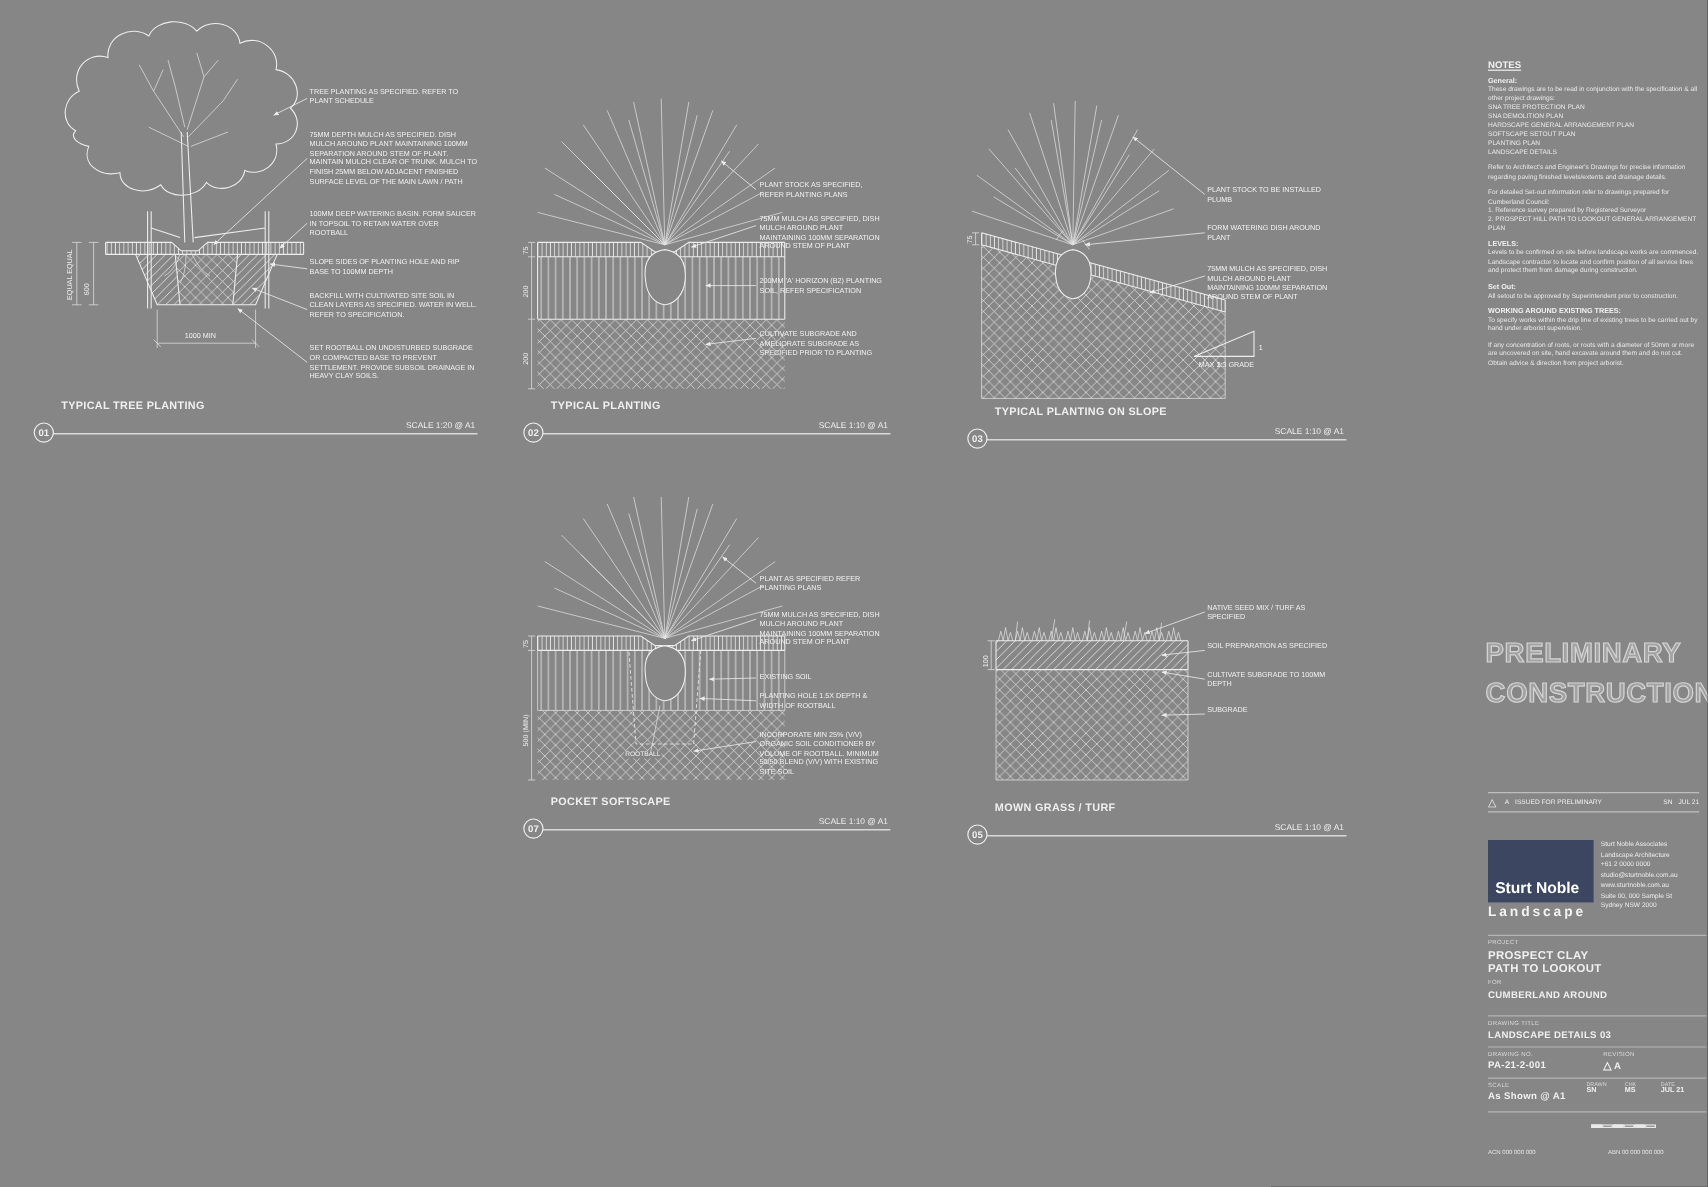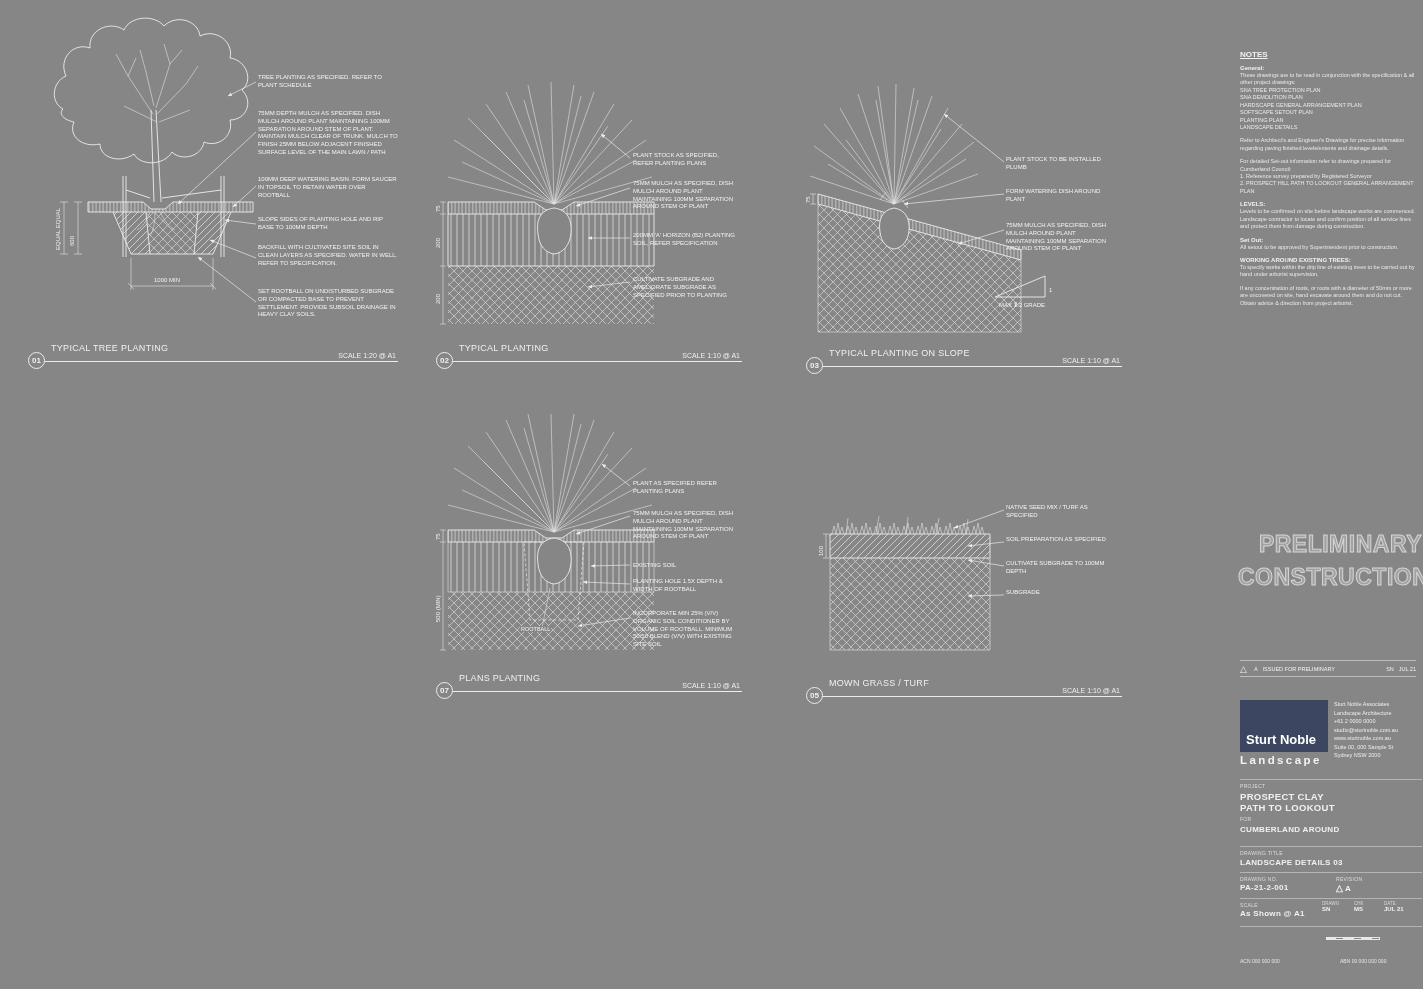--- a/index.html
+++ b/index.html
@@ -18,28 +18,28 @@
   .ldr{stroke:#e8e8e8;stroke-width:.7;fill:none;marker-end:url(#arw);}
   .dash{stroke:#ededed;stroke-width:.7;fill:none;stroke-dasharray:3 2;}
   
   .co{position:absolute;font-size:6px;line-height:1.3;color:#f2f2f2;text-transform:uppercase;}
   .lbl{position:absolute;font-size:5.5px;color:#f2f2f2;background:#868686;padding:0 1px;}
   
   .tbar{position:absolute;height:20px;}
   .tline{position:absolute;left:2px;right:0;bottom:4px;border-bottom:1.2px solid #ededed;}
   .tnum{position:absolute;left:0;bottom:-3px;width:15px;height:15px;border:1.4px solid #ededed;border-radius:50%;
         font-size:8px;font-weight:700;text-align:center;line-height:15px;background:#868686;}
-  .tttl{position:absolute;left:23px;bottom:13px;font-size:9px;font-weight:400;letter-spacing:.3px;}
+  .tttl{position:absolute;left:23px;bottom:23px;font-size:9px;font-weight:700;letter-spacing:.3px;}
   .tscl{position:absolute;right:2px;bottom:7px;font-size:7px;}
   
   .nt{font-size:8px;font-weight:700;text-decoration:underline;margin-bottom:3px;margin-top:48px;}
   .nh{font-size:6px;font-weight:700;margin-top:6px;}
   .nb{font-size:5.5px;line-height:1.35;white-space:pre-line;color:#e9e9e9;margin-top:1px;}
   
-  .stamp div{font-size:23px;font-weight:700;text-align:right;line-height:33px;letter-spacing:.5px;
+  .stamp div{font-size:23px;font-weight:700;text-align:left;line-height:33px;letter-spacing:.5px;
              color:#a2a2a2;-webkit-text-stroke:1px #d4d4d4;text-transform:uppercase;}
   
   .revstrip{display:flex;align-items:center;gap:5px;font-size:5.5px;height:15px;
             border-top:1px solid rgba(237,237,237,.55);border-bottom:1px solid rgba(237,237,237,.55);}
   .revstrip .grow{flex:1;}
   
   .logo-rect{width:88px;height:52px;background:#3d4660;color:#ffffff;font-weight:700;font-size:13px;
              display:flex;align-items:flex-end;padding:5px 6px;box-sizing:border-box;}
   .logo-sub{margin-top:2px;font-weight:700;font-size:11.5px;letter-spacing:2.4px;color:#f2f2f2;}
   .contact div{font-size:5.5px;line-height:1.55;color:#ededed;}
@@ -202,21 +202,21 @@
     <div class="lbl" style="left:84px;top:212px">ROOTBALL</div>
     <div class="co" style="left:197px;top:66px;width:106px">PLANT AS SPECIFIED REFER PLANTING PLANS</div>
     <div class="co" style="left:197px;top:96px;width:106px">75mm MULCH AS SPECIFIED, DISH MULCH AROUND PLANT MAINTAINING 100mm SEPARATION AROUND STEM OF PLANT</div>
     <div class="co" style="left:197px;top:148px;width:106px">EXISTING SOIL</div>
     <div class="co" style="left:197px;top:164px;width:106px">PLANTING HOLE 1.5x DEPTH &amp; WIDTH OF ROOTBALL</div>
     <div class="co" style="left:197px;top:196px;width:106px">INCORPORATE MIN 25% (V/V) ORGANIC SOIL CONDITIONER BY VOLUME OF ROOTBALL. MINIMUM 50/50 BLEND (V/V) WITH EXISTING SITE SOIL</div>
   </div>
   <div class="tbar" style="left:436px;top:676px;width:306px">
     <div class="tline"></div>
     <div class="tnum">07</div>
-    <div class="tttl">PLANS PLANTING</div>
+    <div class="tttl">POCKET SOFTSCAPE</div>
     <div class="tscl">SCALE 1:10 @ A1</div>
   </div>
 
   <div class="abs" style="left:806px;top:476px;width:316px;height:224px">
     <svg width="316" height="224">
       <path class="ln-t" d="M26,58 l2,-8 l2,8 l2,-11 l2,11 l2,-7 l2,7 m2,0 l2,-8 l2,8 l2,-11 l2,11 l2,-7 l2,7 m2,0 l2,-8 l2,8 l2,-11 l2,11 l2,-7 l2,7 m2,0 l2,-8 l2,8 l2,-11 l2,11 l2,-7 l2,7 m2,0 l2,-8 l2,8 l2,-11 l2,11 l2,-7 l2,7 m2,0 l2,-8 l2,8 l2,-11 l2,11 l2,-7 l2,7 m2,0 l2,-8 l2,8 l2,-11 l2,11 l2,-7 l2,7 m2,0 l2,-8 l2,8 l2,-11 l2,11 l2,-7 l2,7 m2,0 l2,-8 l2,8 l2,-11 l2,11 l2,-7 l2,7 m2,0 l2,-8 l2,8 l2,-11 l2,11 l2,-7 l2,7 m2,0 l2,-8 l2,8 l2,-11 l2,11 l2,-7 l2,7"></path>
       <path class="ln-t" d="M40,58 L42,42 M70,58 L73,40 M100,58 L102,41 M130,58 L133,42 M160,58 L162,43"></path>
       <rect class="fd" x="24" y="58" width="160" height="24"></rect>
       <path class="ln" d="M24,58 L184,58 M24,82 L184,82 M24,58 L24,82 M184,58 L184,82"></path>
       <rect class="fx" x="24" y="82" width="160" height="92"></rect>

